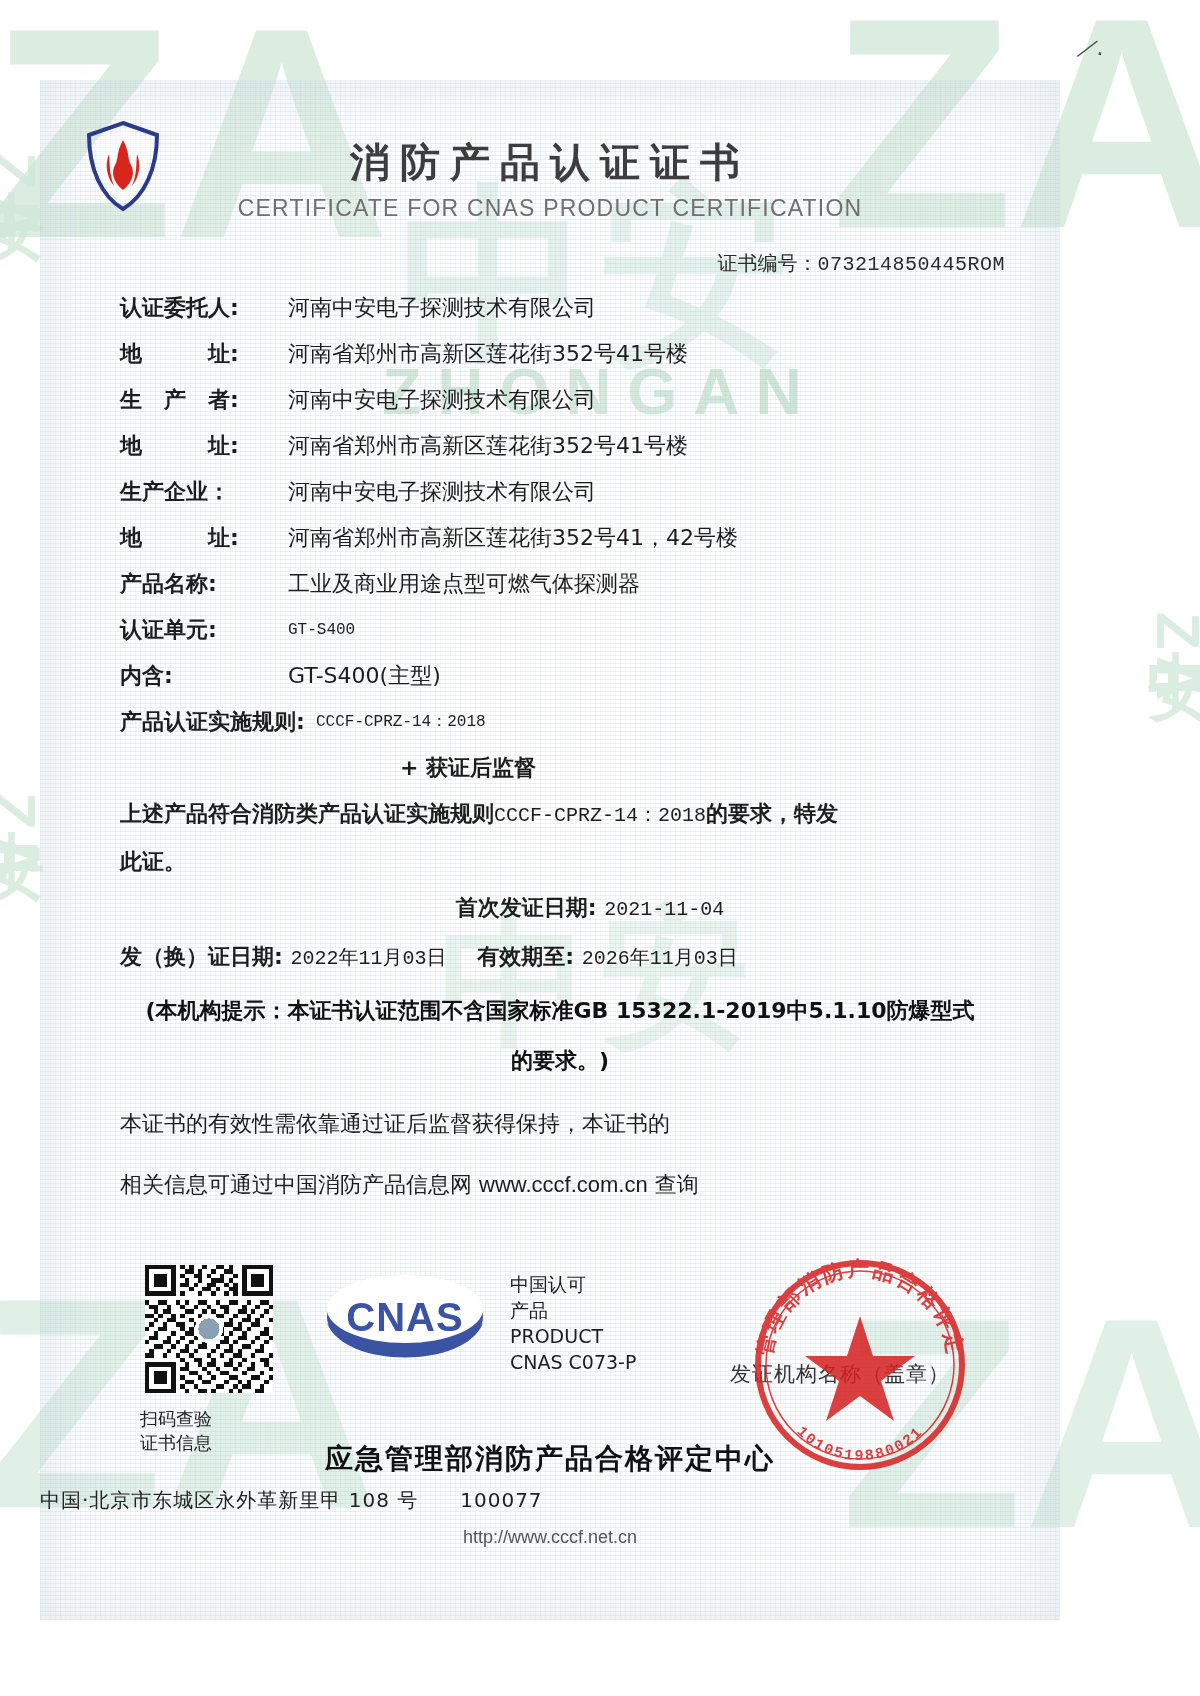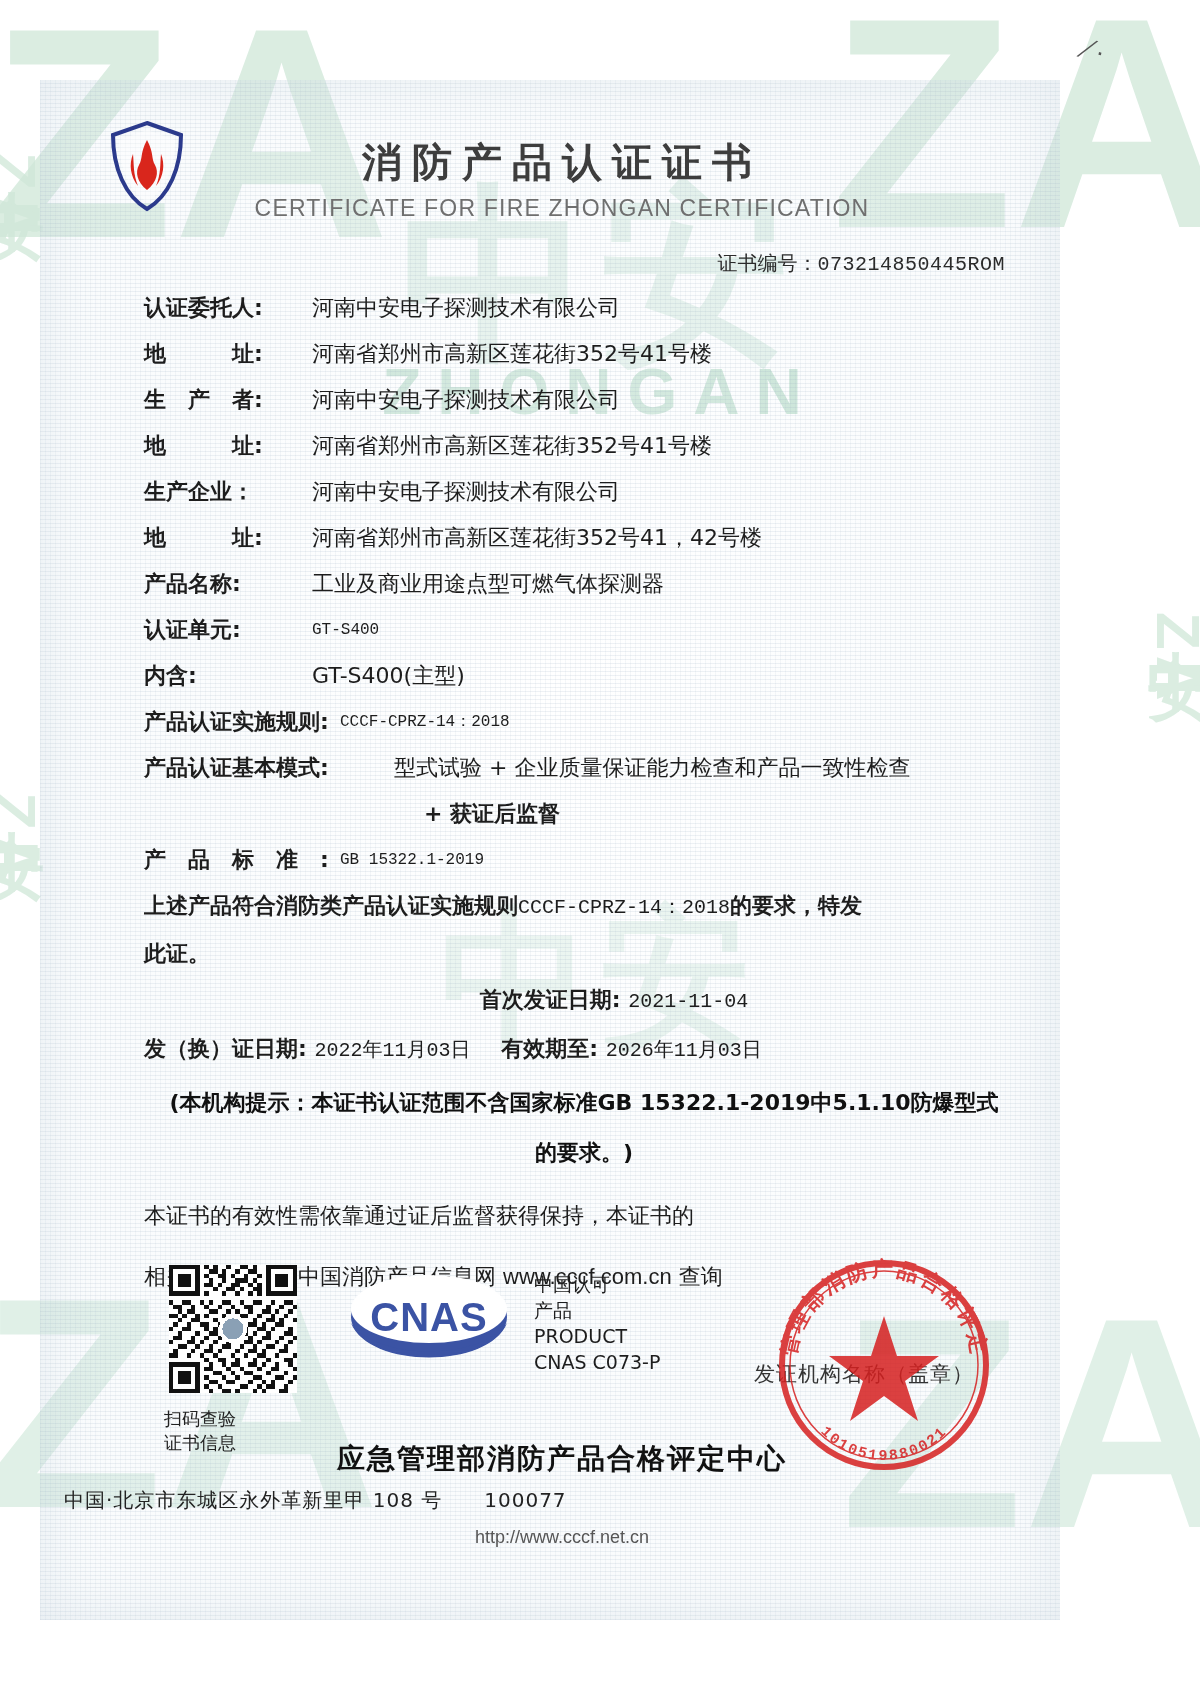--- a/index.html
+++ b/index.html
@@ -55,21 +55,21 @@
   
   .cert{
     position:absolute;
     left:40px;top:80px;width:1020px;height:1540px;
     background:
       repeating-linear-gradient(0deg, rgba(150,170,190,.16) 0px, rgba(150,170,190,.16) 1px, rgba(255,255,255,0) 1px, rgba(255,255,255,0) 4px),
       repeating-linear-gradient(90deg, rgba(150,170,190,.10) 0px, rgba(150,170,190,.10) 1px, rgba(255,255,255,0) 1px, rgba(255,255,255,0) 5px),
       radial-gradient(ellipse at 50% 40%, rgba(255,255,255,.55), rgba(235,242,246,.25) 60%, rgba(220,232,240,.15));
     box-shadow:inset 0 0 60px rgba(190,205,218,.35);
   }
-  .cert-inner{position:absolute;inset:0;margin-left:24px;}
+  .cert-inner{position:absolute;inset:0;}
 
   
   .shield{
     position:absolute;left:45px;top:40px;width:76px;height:92px;
   }
   .title-zh{
     position:absolute;left:0;right:0;top:55px;text-align:center;
     font-size:40px;letter-spacing:10px;color:#3d3d3d;font-weight:bold;
     font-family:"DejaVu Sans","Liberation Sans",sans-serif;
   }
@@ -203,21 +203,21 @@
       <svg viewBox="0 0 76 92" width="76" height="92">
         <path d="M38 3 L72 15 C72 48 60 76 38 89 C16 76 4 48 4 15 Z" fill="none" stroke="#2b3a8c" stroke-width="4"></path>
         <path d="M38 10 L66 20 C66 48 55 71 38 82 C21 71 10 48 10 20 Z" fill="#ffffff" opacity=".4"></path>
         <path d="M38 20 C31 33 34 38 30 45 C26 52 28 62 38 70 C48 62 50 52 46 45 C42 38 45 33 38 20 Z" fill="#d9261c"></path>
         <path d="M24 34 C20 44 21 56 29 66 C24 54 25 44 24 34 Z" fill="#d9261c"></path>
         <path d="M52 34 C56 44 55 56 47 66 C52 54 51 44 52 34 Z" fill="#d9261c"></path>
       </svg>
     </div>
 
     <div class="title-zh">消防产品认证证书</div>
-    <div class="title-en">CERTIFICATE FOR FIRE ZHONGAN CERTIFICATION</div>
+    <div class="title-en">CERTIFICATE FOR CNAS PRODUCT CERTIFICATION</div>
 
     <div class="cert-no">
       <span>证书编号：</span><span class="num">073214850445ROM</span>
     </div>
 
     <div class="body">
 
       <div class="row">
         <div class="lbl">认证委托人:</div>
         <div class="val">河南中安电子探测技术有限公司</div>
@@ -254,30 +254,22 @@
       <div class="row indent">
         <div class="lbl" style="text-align:left">内含:</div>
         <div class="val">GT-S400(主型)</div>
       </div>
 
       <div class="row">
         <div class="lbl-wide2">产品认证实施规则:</div>
         <div class="val mono">CCCF-CPRZ-14：2018</div>
       </div>
 
-      <div class="row">
-        <div class="lbl-wide">产品认证基本模式:</div>
-        <div class="val">型式试验 + 企业质量保证能力检查和产品一致性检查</div>
-      </div>
       <div class="para" style="padding-left:280px">+ 获证后监督</div>
 
-      <div class="row">
-        <div class="lbl-wide2">产　品　标　准　:</div>
-        <div class="val mono">GB 15322.1-2019</div>
-      </div>
 
       <div class="para">
         <span>上述产品符合消防类产品认证实施规则</span><span class="mono">CCCF-CPRZ-14：2018</span><span>的要求，特发</span>
       </div>
       <div class="para">此证。</div>
 
       <div class="first-issue">
         <span>首次发证日期:</span>
         <span class="mono">2021-11-04</span>
       </div>

